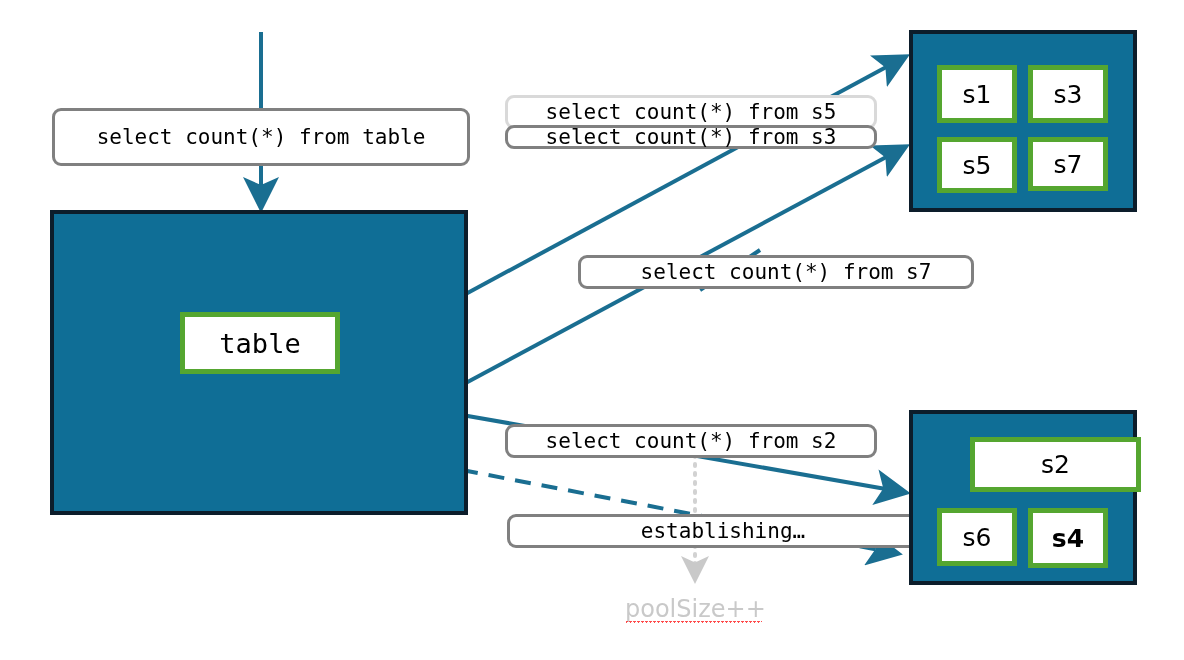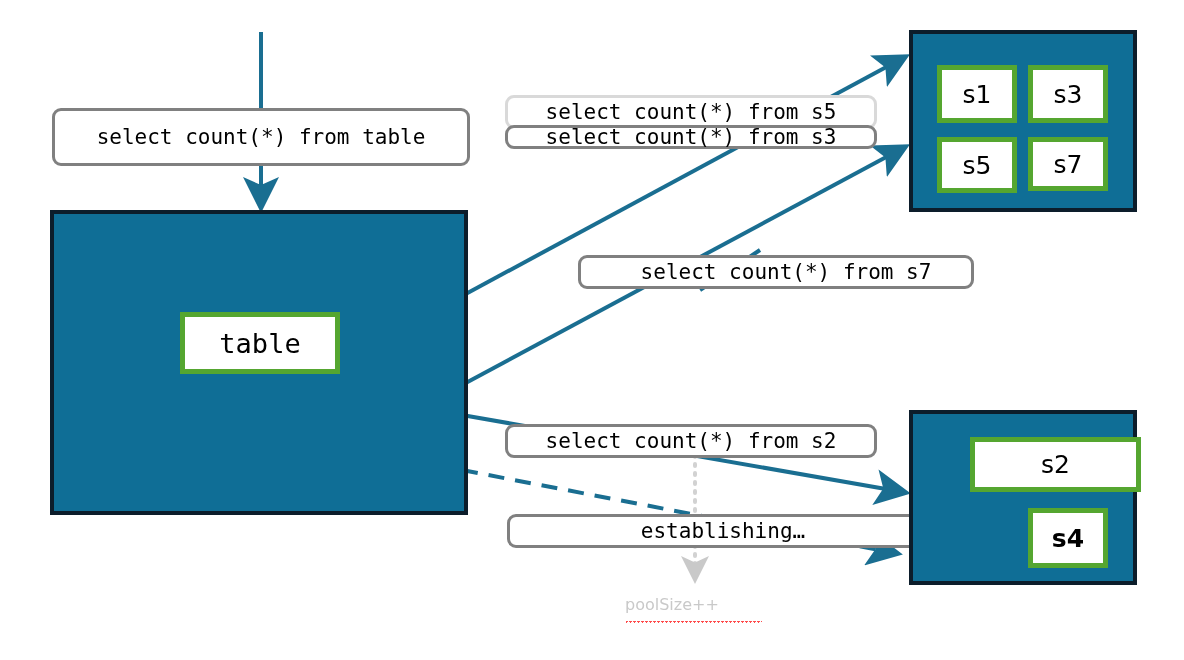--- a/index.html
+++ b/index.html
@@ -73,21 +73,21 @@
   }
   .cell.sans {
     font-family: "DejaVu Sans", sans-serif;
     font-size: 25px;
   }
 
   
   .ghost-text {
     position: absolute;
     font-family: "DejaVu Sans", sans-serif;
-    font-size: 16px;
+    font-size: 24px;
     color: #c9c9c9;
     white-space: nowrap;
   }
   .squiggle {
     position: absolute;
     height: 4px;
     background-image:
       linear-gradient(135deg, #ff2f2f 25%, transparent 25%),
       linear-gradient(225deg, #ff2f2f 25%, transparent 25%);
     background-size: 4px 4px;
@@ -173,17 +173,20 @@
   </div>
   <div class="cell sans" style="left:1028px; top:137px; width:80px; height:54px;">
     <span>s7</span>
   </div>
 
   <div class="teal-box" style="left:909px; top:410px; width:228px; height:175px;">
   </div>
   <div class="cell sans" style="left:937px; top:437px; width:171px; height:55px;margin-left:33px;">
     <span>s2</span>
   </div>
+  <div class="cell sans" style="left:937px; top:508px; width:80px; height:58px;">
+    <span>s6</span>
+  </div>
   <div class="cell sans" style="left:1028px; top:508px; width:80px; height:60px;font-weight:bold;">
     <span>s4</span>
   </div>
 
 </div>
 
 </body></html>

